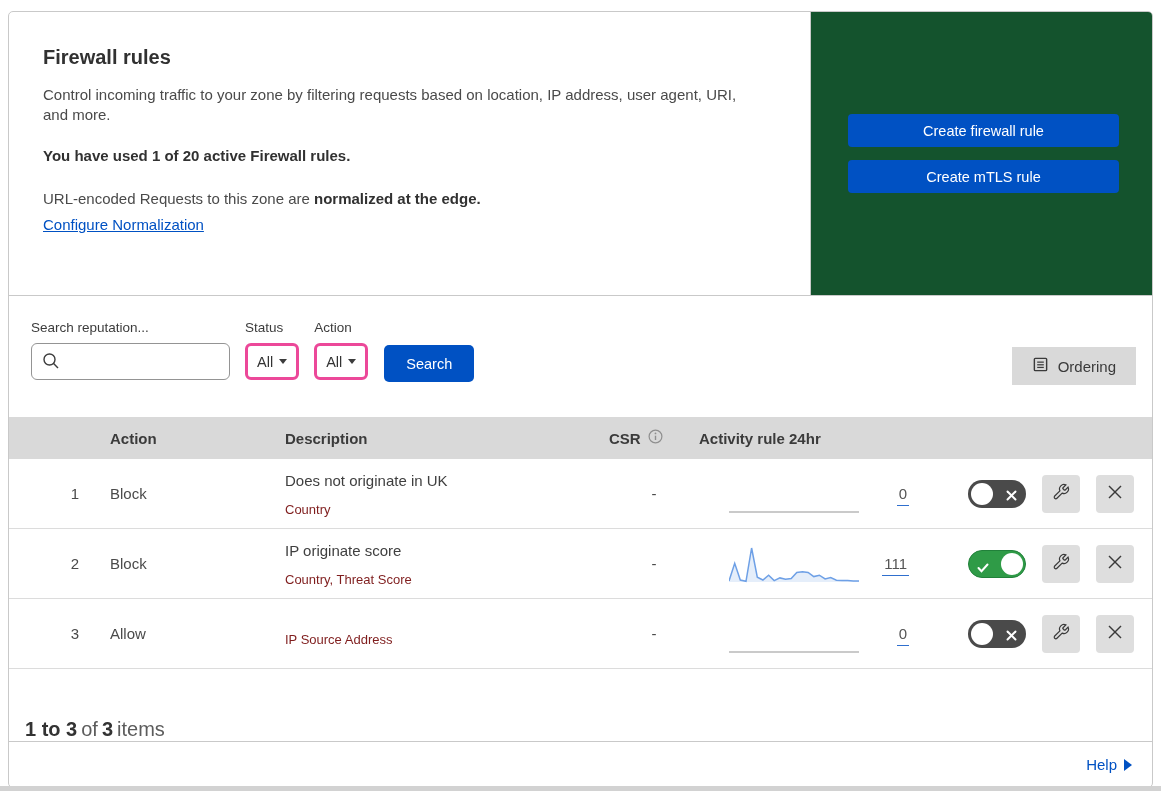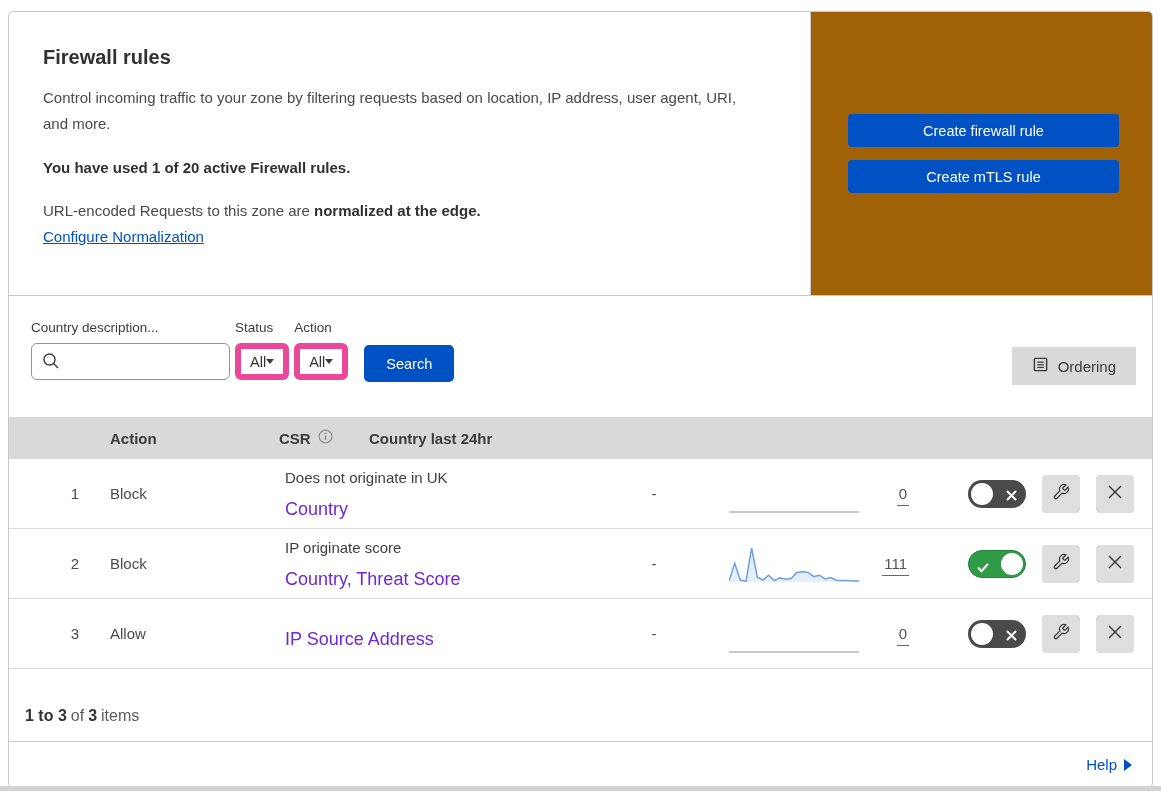--- a/index.html
+++ b/index.html
@@ -14,28 +14,28 @@
     position:absolute; left:8px; top:11px; width:1145px; height:777px;
     background:#fff; border:1px solid #c9c9c9; border-radius:5px;
     overflow:hidden;
   }
   .bottom-strip { position:absolute; left:0; bottom:0; width:1161px; height:5px; background:#d2d2d2; }
 
   
   .top-section { display:flex; height:284px; border-bottom:1px solid #c9c9c9; }
   .intro { flex:1 1 auto; padding:34px 40px 0 34px; }
   .page-title { font-size:20px; font-weight:600; color:#313131; margin:0 0 16px 0; }
-  .intro-desc { font-size:15px; line-height:26px; color:#4a4a4a; max-width:720px; margin:0 0 22px 0; }
+  .intro-desc { font-size:15px; line-height:20px; color:#4a4a4a; max-width:720px; margin:0 0 22px 0; }
   .usage-line { font-size:15px; font-weight:700; color:#313131; margin:0 0 26px 0; }
   .norm-line { font-size:15px; color:#4a4a4a; margin:0 0 9px 0; }
   .norm-line b { font-weight:700; color:#313131; }
   .link { color:#0051c3; text-decoration:underline; font-size:15px; cursor:pointer; }
 
   .actions-panel {
-    flex:0 0 342px; background:#a16207; border-left:1px solid #c9c9c9;
+    flex:0 0 342px; background:#14532d; border-left:1px solid #c9c9c9;
     display:flex; flex-direction:column; justify-content:center; gap:13px;
     padding:0 33px 0 37px;
   }
   .btn-primary {
     display:flex; align-items:center; justify-content:center;
     height:33px; width:100%; background:#0051c3; color:#fff;
     border:none; border-radius:4px; font-size:14.5px; cursor:pointer;
     font-family:inherit;
   }
 
@@ -43,26 +43,26 @@
   .filter-bar { height:121px; display:flex; align-items:flex-start; padding:24px 16px 0 22px; position:relative; }
   .filter-group { display:flex; flex-direction:column; }
   .filter-label { font-size:13.5px; color:#3c3c3c; margin-bottom:8px; }
   .search-box { position:relative; width:199px; }
   .search-box input {
     width:199px; height:37px; border:1px solid #949494; border-radius:6px;
     padding:0 10px 0 36px; font-size:14px; font-family:inherit; color:#333; outline:none;
   }
   .search-icon-wrap { position:absolute; left:11px; top:9px; }
   .select-box {
-    height:37px; border:6px solid #ec4899; border-radius:6px; background:#fff;
-    display:flex; align-items:center; justify-content:center; 
+    height:37px; border:3px solid #ec4899; border-radius:6px; background:#fff;
+    display:flex; align-items:center; justify-content:center; gap:6px;
     padding:0 9px; font-size:14.5px; color:#333; cursor:pointer;
   }
   .chevron-down { width:0; height:0; border-left:4px solid transparent; border-right:4px solid transparent; border-top:5px solid #3c3c3c; }
-  .ml16 { margin-left:5px; }
+  .ml16 { margin-left:15px; }
   .btn-search {
     margin-left:16px; margin-top:25px; height:37px; padding:0 22px;
     background:#0051c3; color:#fff; border:none; border-radius:5px;
     font-size:14.5px; font-family:inherit; cursor:pointer;
   }
   .btn-ordering {
     margin-left:auto; margin-top:27px; height:38px; padding:0 20px;
     background:#d9d9d9; color:#3a3a3a; border:none; border-radius:0;
     font-size:15px; font-family:inherit; cursor:pointer;
     display:flex; align-items:center; gap:9px;
@@ -76,21 +76,21 @@
   .col-num { flex:0 0 95px; text-align:right; padding-right:25px; }
   .col-action { flex:0 0 175px; padding-left:6px; }
   .col-desc { flex:0 0 330px; padding-left:6px; }
   .col-csr { flex:0 0 90px; text-align:center; }
   .col-activity { flex:1 1 auto; display:flex; align-items:center; }
   .col-controls { flex:0 0 235px; display:flex; align-items:center; justify-content:flex-end; gap:16px; padding-right:18px; }
   .hdr-csr { display:inline-flex; align-items:center; gap:7px; justify-content:flex-start; width:100%; }
 
   .rule-row { height:70px; display:flex; align-items:center; border-bottom:1px solid #dcdcdc; font-size:15px; color:#4a4a4a; cursor:pointer; }
   .desc-main { font-size:15px; color:#3f3f3f; line-height:20px; }
-  .desc-sub { font-size:18px; color:#6d28d9; margin-top:11px; }
+  .desc-sub { font-size:13px; color:#7f1d1d; margin-top:11px; }
   .spark-wrap { margin-left:30px; width:130px; height:42px; display:flex; align-items:flex-end; }
   .count-wrap { flex:1; text-align:right; padding-right:8px; }
   .count-link { font-size:15px; color:#555; text-decoration:none; border-bottom:1.5px solid #2f6fce; padding:0 2px 3px 2px; cursor:pointer; }
 
   
   .toggle { position:relative; width:58px; height:28px; border-radius:14px; cursor:pointer; flex:0 0 auto; }
   .toggle .t-knob { position:absolute; top:3px; width:22px; height:22px; background:#fff; border-radius:50%; }
   .toggle .t-check, .toggle .t-x { position:absolute; top:7px; display:none; }
   .toggle.off { background:#4a4a4a; }
   .toggle.off .t-knob { left:3px; }
@@ -98,21 +98,21 @@
   .toggle.on { background:#2f9b47; border:1px solid #21813a; }
   .toggle.on .t-knob { right:2px; top:2px; }
   .toggle.on .t-check { display:block; left:8px; top:8px; }
 
   .icon-btn {
     width:38px; height:38px; background:#dedede; border:none; border-radius:4px;
     display:flex; align-items:center; justify-content:center; cursor:pointer; flex:0 0 auto;
   }
 
   
-  .tbl-footer { height:72px; display:flex; align-items:center; padding:22px 0 0 16px; font-size:16px; color:#5c5c5c; }
+  .tbl-footer { height:72px; display:flex; align-items:flex-end; padding:22px 0 0 16px; font-size:20px; color:#5c5c5c; }
   .tbl-footer span { margin-right:4px; }
   .fw-b { font-weight:700; color:#333; }
   .help-row { border-top:1px solid #c9c9c9; height:46px; display:flex; align-items:center; justify-content:flex-end; padding-right:20px;text-align:center; }
   .help-link { color:#0051c3; font-size:15px; display:flex; align-items:center; gap:7px; cursor:pointer; text-decoration:none; }
   .tri-right { width:0; height:0; border-top:6px solid transparent; border-bottom:6px solid transparent; border-left:8px solid #0051c3; }
 </style>
 </head>
 <body>
 
 <div class="card">
@@ -126,21 +126,21 @@
       <a class="link">Configure Normalization</a>
     </div>
     <div class="actions-panel">
       <button class="btn-primary">Create firewall rule</button>
       <button class="btn-primary">Create mTLS rule</button>
     </div>
   </div>
 
   <div class="filter-bar">
     <div class="filter-group">
-      <span class="filter-label">Country description...</span>
+      <span class="filter-label">Search reputation...</span>
       <div class="search-box">
         <span class="search-icon-wrap">
           <svg width="18" height="18" viewBox="0 0 18 18">
               <circle cx="7.5" cy="7.5" r="5.5" fill="none" stroke="#3c3c3c" stroke-width="1.4"></circle>
               <line x1="11.6" y1="11.6" x2="16" y2="16" stroke="#3c3c3c" stroke-width="1.4"></line>
             </svg>
         </span>
         <input type="text" value="" style="">
       </div>
     </div>
@@ -168,33 +168,34 @@
             <line x1="5.5" y1="12.1" x2="12.5" y2="12.1" stroke="#3a3a3a" stroke-width="1.3"></line>
           </svg>
       </span>
       <span>Ordering</span>
     </button>
   </div>
 
   <div class="tbl-header">
     <div class="col-num"></div>
     <div class="col-action">Action</div>
+    <div class="col-desc">Description</div>
     <div class="col-csr">
       <span class="hdr-csr">
         <span>CSR</span>
         <span>
           <svg width="15" height="15" viewBox="0 0 15 15">
               <circle cx="7.5" cy="7.5" r="6.4" fill="none" stroke="#8f8f8f" stroke-width="1.2"></circle>
               <line x1="7.5" y1="6.7" x2="7.5" y2="11" stroke="#8f8f8f" stroke-width="1.4"></line>
               <circle cx="7.5" cy="4.4" r="0.9" fill="#8f8f8f"></circle>
             </svg>
         </span>
       </span>
     </div>
-    <div class="col-activity">Country last 24hr</div>
+    <div class="col-activity">Activity rule 24hr</div>
     <div class="col-controls"></div>
   </div>
 
   <div class="rule-row">
     <div class="col-num">1</div>
     <div class="col-action">Block</div>
     <div class="col-desc">
       <div class="desc-main">Does not originate in UK</div>
       <div class="desc-sub">Country</div>
     </div>

